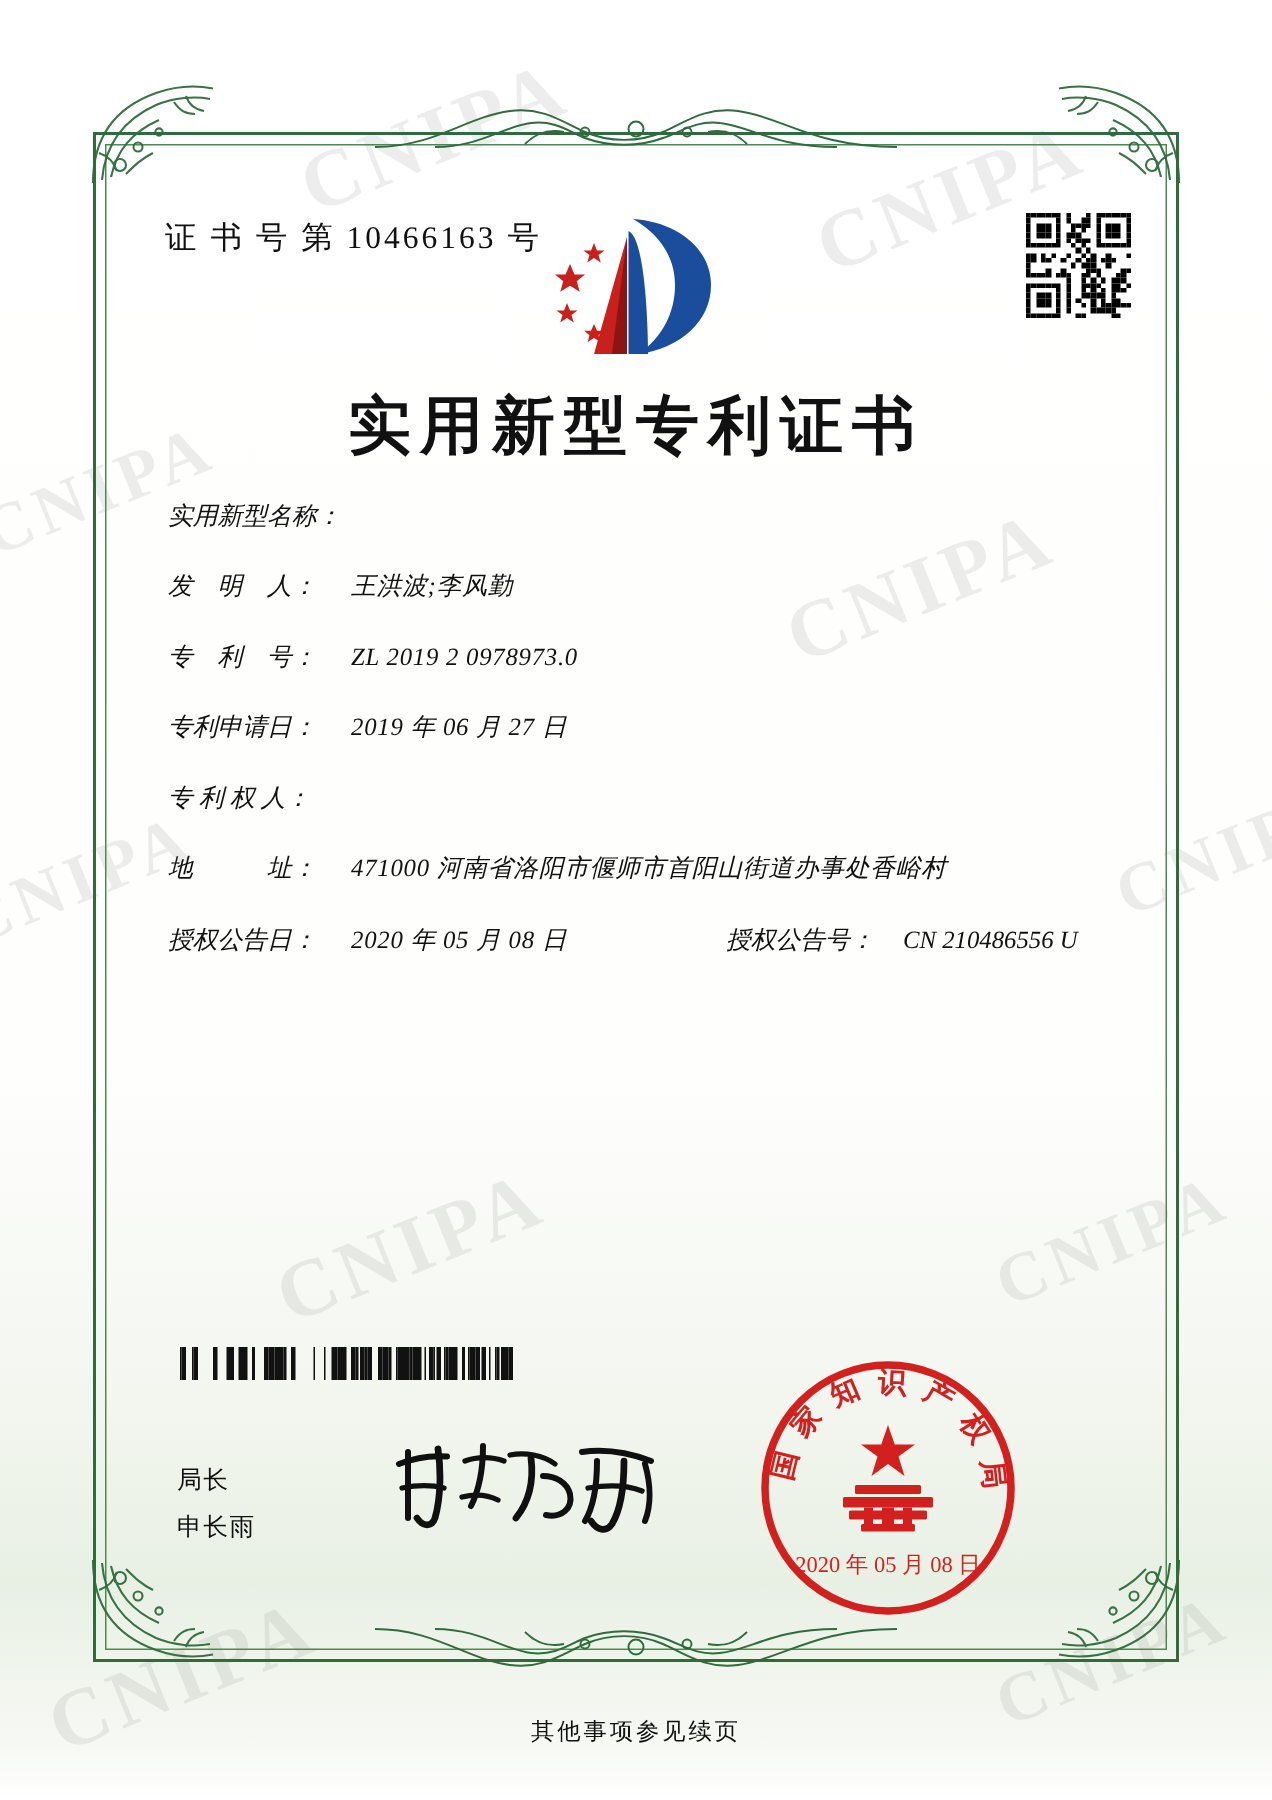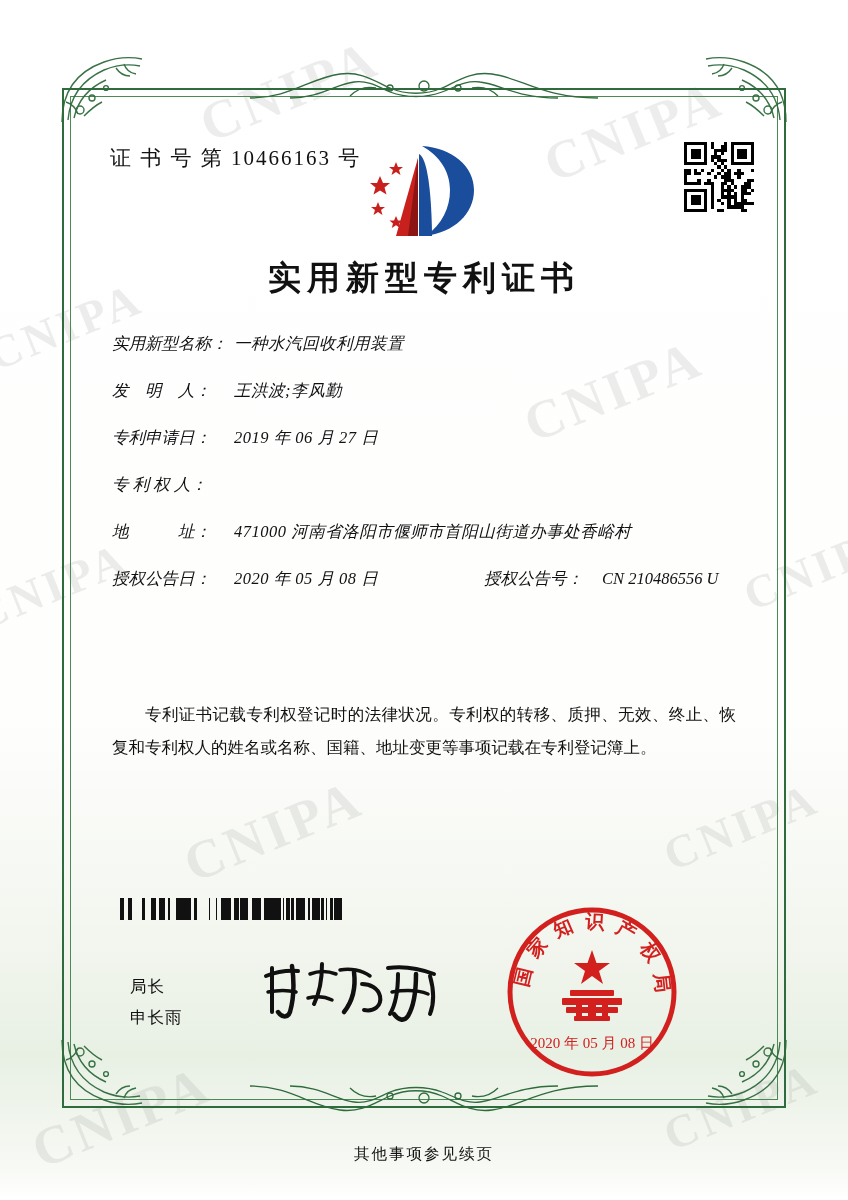--- a/index.html
+++ b/index.html
@@ -131,21 +131,21 @@
     height: 110px;
   }
   #logo svg { width: 100%; height: 100%; display:block; }
 
   
   #doc-title {
     position: absolute;
     left: 0; right: 0;
     top: 256px;
     text-align: center;
-    font-size: 33px;
+    font-size: 42px;
     font-weight: 700;
     letter-spacing: 6px;
     color: #111;
     font-family: "Liberation Serif", "DejaVu Serif", serif;
   }
 
   
   #fields {
     position: absolute;
     left: 112px;
@@ -209,21 +209,20 @@
 
   
   #sig-label {
     position: absolute;
     left: 118px;
     top: 972px;
     font-size: 16.5px;
     line-height: 1.85;
     color: #111;
     letter-spacing: 1px;
-    margin-left: 12px;
   }
   #signature {
     position: absolute;
     left: 258px;
     top: 954px;
     width: 200px;
     height: 70px;
     color: #111;
   }
   #signature svg { width:100%; height:100%; display:block; }
@@ -822,25 +821,28 @@
         <polygon points="40,76 42,80.5 46.5,80.5 43,83.5 44.2,88 40,85.3 35.8,88 37,83.5 33.5,80.5 38,80.5"></polygon>
       </g>
     </svg>
   </div>
 
   <div id="doc-title">实用新型专利证书</div>
 
   <div id="fields">
     <div class="field-row">
       <span class="field-label">实用新型名称：</span>
-      <span class="field-value">一种水汽回收利用装置</span>
     </div>
     <div class="field-row">
       <span class="field-label">发　明　人：</span>
       <span class="field-value">王洪波;李风勤</span>
+    </div>
+    <div class="field-row">
+      <span class="field-label">专　利　号：</span>
+      <span class="field-value">ZL 2019 2 0978973.0</span>
     </div>
     <div class="field-row">
       <span class="field-label">专利申请日：</span>
       <span class="field-value">2019 年 06 月 27 日</span>
     </div>
     <div class="field-row">
       <span class="field-label">专 利 权 人：</span>
     </div>
     <div class="field-row">
       <span class="field-label">地　　　址：</span>
@@ -848,21 +850,20 @@
     </div>
     <div class="field-row two-col">
       <span class="field-label">授权公告日：</span>
       <span class="field-value">2020 年 05 月 08 日</span>
       <span class="field-label2">授权公告号：</span>
       <span class="field-value2">CN 210486556 U</span>
     </div>
   </div>
 
   <div id="paragraphs">
-    <p>专利证书记载专利权登记时的法律状况。专利权的转移、质押、无效、终止、恢复和专利权人的姓名或名称、国籍、地址变更等事项记载在专利登记簿上。</p>
   </div>
 
   <div id="barcode">
       <span style="width: 1px; background: rgb(17, 17, 17);"></span>
       <span style="width: 3px; background: rgb(17, 17, 17);"></span>
       <span style="width: 1px; background: transparent;"></span>
       <span style="width: 3px; background: transparent;"></span>
       <span style="width: 1px; background: rgb(17, 17, 17);"></span>
       <span style="width: 3px; background: rgb(17, 17, 17);"></span>
       <span style="width: 3px; background: transparent;"></span>

